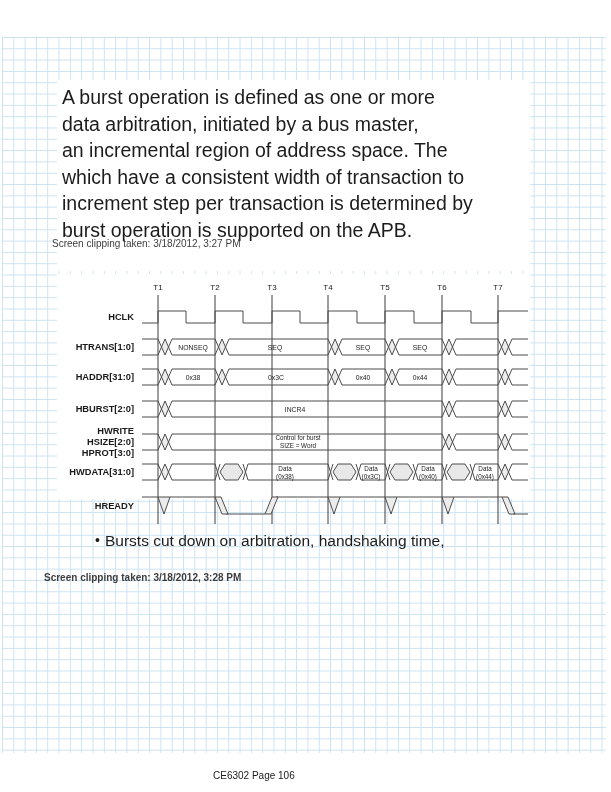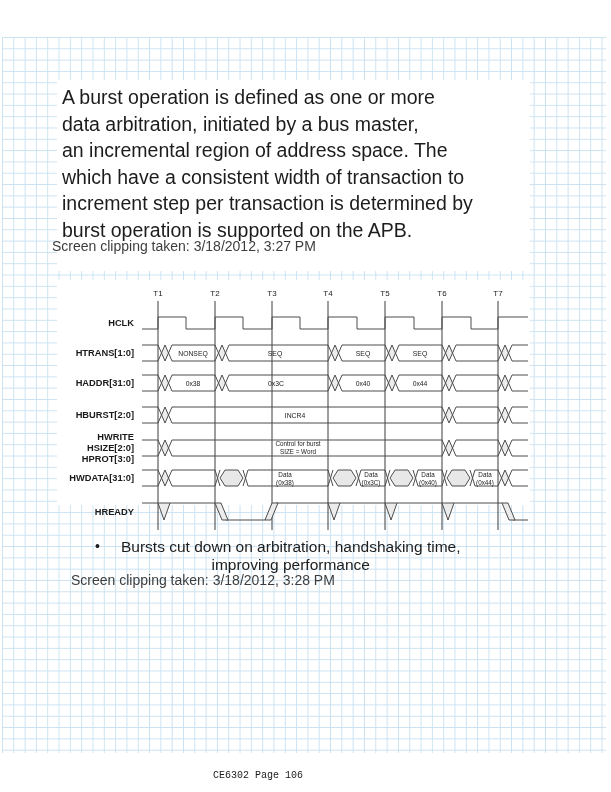--- a/index.html
+++ b/index.html
@@ -6,29 +6,29 @@
   body{width:611px;height:792px;background:#ffffff;position:relative;overflow:hidden;
        font-family:"Liberation Sans",sans-serif;}
   .grid{position:absolute;left:2px;top:37px;width:604px;height:716px;
     background-image:
       linear-gradient(to right,#cbe2f2 1px,transparent 1px),
       linear-gradient(to bottom,#cbe2f2 1px,transparent 1px);
     background-size:11.32px 11.32px;}
   .block{position:absolute;background:#ffffff;}
   .para{left:57px;top:37px;width:473px;height:191px;padding:4px 0 8px 5px;box-sizing:border-box;margin-top:43px;}
   .para .pline{font-size:19.5px;line-height:26.5px;color:#1c1c1c;white-space:nowrap;}
-  .caption{position:absolute;font-size:14px;color:#3d3d3d;white-space:nowrap;}
+  .caption{position:absolute;font-size:10px;color:#3d3d3d;white-space:nowrap;}
   .cap1{left:52px;top:238px;}
-  .cap2{left:71px;top:572px;}
-  .clip2{left:57px;top:280px;width:473px;height:225px;}
+  .cap2{left:44px;top:572px;font-weight:bold;}
+  .clip2{left:57px;top:274px;width:473px;height:225px;}
   .bullet-row{display:flex;margin:3px 0 0 38px;}
   .bullet-glyph{font-size:14px;line-height:17.5px;width:10px;color:#1c1c1c;}
-  .bullet-text{margin-left:16px;text-align:center;}
+  .bullet-text{margin-left:0;}
   .bullet-text .bline{font-size:15.5px;line-height:17.5px;color:#1c1c1c;white-space:nowrap;}
-  .footer{position:absolute;left:213px;top:770px;font-family:Liberation Mono, monospace;
+  .footer{position:absolute;left:213px;top:770px;font-family:Liberation Sans, sans-serif;
           font-size:10px;color:#1a1a1a;white-space:nowrap;}
   svg{display:block;}
   svg text{font-family:"Liberation Sans",sans-serif;fill:#1a1a1a;}
   .tick{font-size:8px;text-anchor:middle;}
   .sig{font-size:9.3px;font-weight:bold;text-anchor:end;}
   .val{font-size:6.8px;text-anchor:middle;}
   .val2{font-size:6.3px;text-anchor:middle;}
   .vline{stroke:#3c3c3c;stroke-width:1;fill:none;}
   .wave{stroke:#4d4d4d;stroke-width:1;fill:none;stroke-linejoin:round;}
   .shade{fill:#ececec;stroke:none;}
@@ -156,20 +156,19 @@
     <text class="val2" x="371" y="196.5">Data</text>
     <text class="val2" x="371" y="204.5">(0x40)</text>
     <text class="val2" x="428" y="196.5">Data</text>
     <text class="val2" x="428" y="204.5">(0x44)</text>
   </svg>
 
   <div class="bullet-row">
     <div class="bullet-glyph">•</div>
     <div class="bullet-text">
       <div class="bline">Bursts cut down on arbitration, handshaking time,</div>
-      <div class="bline">improving performance</div>
     </div>
   </div>
 </div>
 
 <div class="caption cap2">Screen clipping taken: 3/18/2012, 3:28 PM</div>
 
 <div class="footer">CE6302 Page 106</div>
 
 </body></html>

